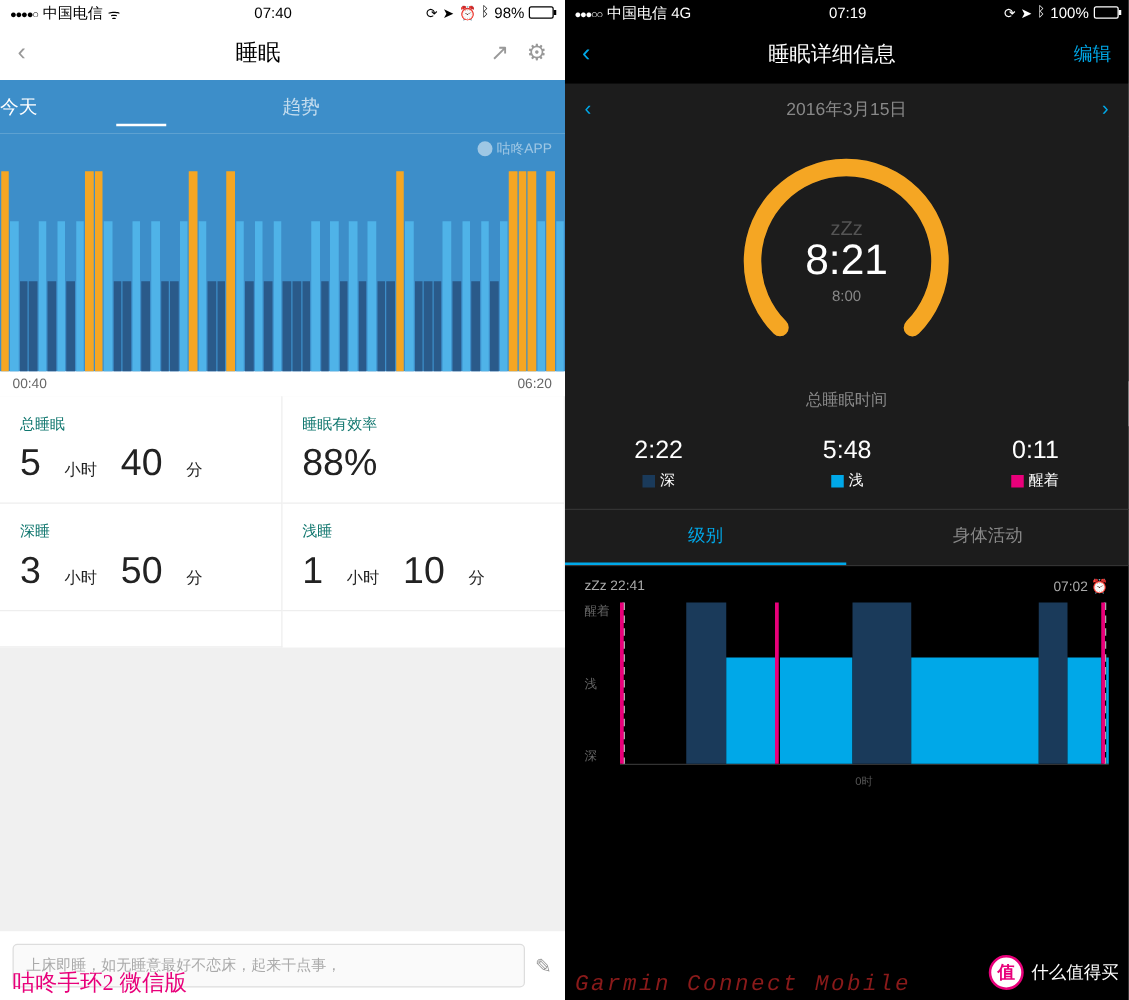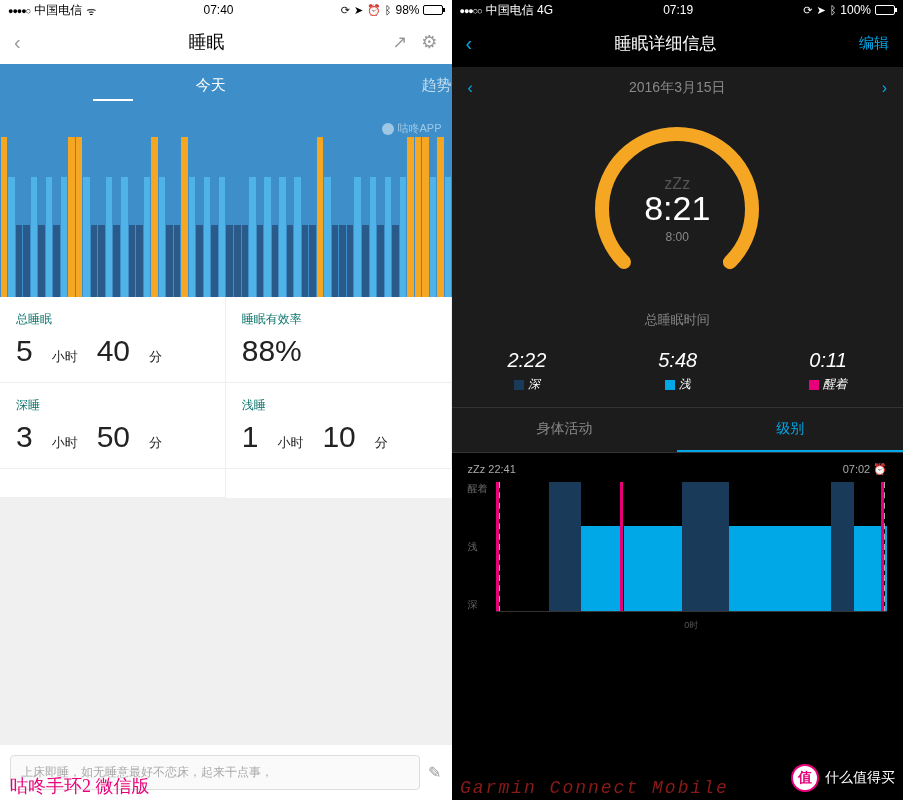--- a/index.html
+++ b/index.html
@@ -23,27 +23,27 @@
   .battery-fill { background: currentColor; height: 100%; }
 
   
   .nav-bar { display: flex; justify-content: space-between; align-items: center; padding: 10px 14px; background: #fff; }
   .nav-back { font-size: 20px; color: #999; }
   .nav-title { font-size: 18px; font-weight: 500; }
   .nav-actions { display: flex; gap: 14px; color: #999; font-size: 18px; }
 
   
   .tabs { display: flex; background: #3d8ec9; color: #fff; }
-  .tab { flex: 1; text-align: right; padding: 12px 0; font-size: 15px; opacity: 0.7; font-family: Liberation Mono, monospace; }
+  .tab { flex: 1; text-align: left; padding: 12px 0; font-size: 15px; opacity: 0.7; font-family: Liberation Mono, monospace; }
   .tab.active { opacity: 1; position: relative; }
   .tab.active::after { content: ""; position: absolute; bottom: 6px; left: 50%; transform: translateX(-50%); width: 40px; height: 2px; background: #fff; }
 
   
   .chart-area { background: #3d8ec9; position: relative; height: 190px; }
-  .watermark { position: absolute; top: 14px; right: 10px; font-size: 11px; color: rgba(255,255,255,0.5); display: flex; align-items: center; gap: 3px; }
+  .watermark { position: absolute; top: 4px; right: 10px; font-size: 11px; color: rgba(255,255,255,0.5); display: flex; align-items: center; gap: 3px; }
   .wm-circle { width: 12px; height: 12px; border-radius: 50%; background: rgba(255,255,255,0.5); }
   .bars { position: absolute; bottom: 0; left: 0; right: 0; height: 160px; display: flex; align-items: flex-end; }
   .bar { flex: 1; margin: 0 0.5px; }
   .bar.deep { background: #2a5a8a; }
   .bar.light { background: #4fb3e8; }
   .bar.awake { background: #f5a623; }
   .time-axis { display: flex; justify-content: space-between; padding: 4px 10px; font-size: 11px; color: #666; background: #fff; }
 
   
   .stats-grid { display: grid; grid-template-columns: 1fr 1fr; background: #fff; }
@@ -73,21 +73,21 @@
   .donut { width: 180px; height: 180px; position: relative; }
   .donut svg { transform: rotate(135deg); }
   .donut-center { position: absolute; top: 0; left: 0; right: 0; bottom: 0; display: flex; flex-direction: column; justify-content: center; align-items: center; }
   .donut-zzz { color: #555; font-size: 16px; margin-bottom: -4px; }
   .donut-main { font-size: 34px; color: #fff; }
   .donut-sub { font-size: 12px; color: #888; margin-top: 2px; }
   .donut-label { text-align: center; color: #888; font-size: 13px; padding: 6px 0 12px; }
 
   
   .breakdown { display: flex; justify-content: space-around; padding: 8px 0 14px; background: #1c1c1c; }
-  .bd-item { text-align: center; font-style: italic; }
+  .bd-item { text-align: right; }
   .bd-time { font-size: 20px; color: #fff; }
   .bd-label { font-size: 12px; margin-top: 4px; display: flex; align-items: center; justify-content: center; gap: 4px; }
   .bd-swatch { width: 10px; height: 10px; display: inline-block; }
   .sw-deep { background: #1a3a5a; }
   .sw-light { background: #00a8e8; }
   .sw-awake { background: #e8007a; }
 
   
   .tabs-dark { display: flex; background: #1c1c1c; border-top: 1px solid #333; border-bottom: 1px solid #333; }
   .tab-dark { flex: 1; text-align: center; padding: 12px 0; font-size: 14px; color: #888; }
@@ -210,20 +210,24 @@
           <div class="bar light" style="height: 75%;"></div>
           <div class="bar deep" style="height: 45%;"></div>
           <div class="bar light" style="height: 75%;"></div>
           <div class="bar awake" style="height: 100%;"></div>
           <div class="bar awake" style="height: 100%;"></div>
           <div class="bar awake" style="height: 100%;"></div>
           <div class="bar light" style="height: 75%;"></div>
           <div class="bar awake" style="height: 100%;"></div>
           <div class="bar light" style="height: 75%;"></div>
         </div>
+    </div>
+    <div class="time-axis">
+      <span>00:40</span>
+      <span>06:20</span>
     </div>
 
     <div class="stats-grid">
       <div class="stat-cell">
         <div class="stat-label">总睡眠</div>
         <div class="stat-value"><span class="big">5</span><span class="unit">小时</span><span class="big">40</span><span class="unit">分</span></div>
       </div>
       <div class="stat-cell">
         <div class="stat-label">睡眠有效率</div>
         <div class="stat-value"><span class="big">88%</span></div>
@@ -308,22 +312,22 @@
       <div class="bd-item">
         <div class="bd-time">0:11</div>
         <div class="bd-label">
             <span class="bd-swatch sw-awake"></span>
             <span>醒着</span>
           </div>
       </div>
     </div>
 
     <div class="tabs-dark">
+      <div class="tab-dark active">级别</div>
       <div class="tab-dark">身体活动</div>
-      <div class="tab-dark active">级别</div>
     </div>
 
     <div class="timeline">
       <div class="tl-header">
         <span><span>zZz</span> <span>22:41</span></span>
         <span><span>07:02</span> <span>⏰</span></span>
       </div>
       <div class="tl-chart">
         <div class="tl-yaxis">
           <span>醒着</span>

